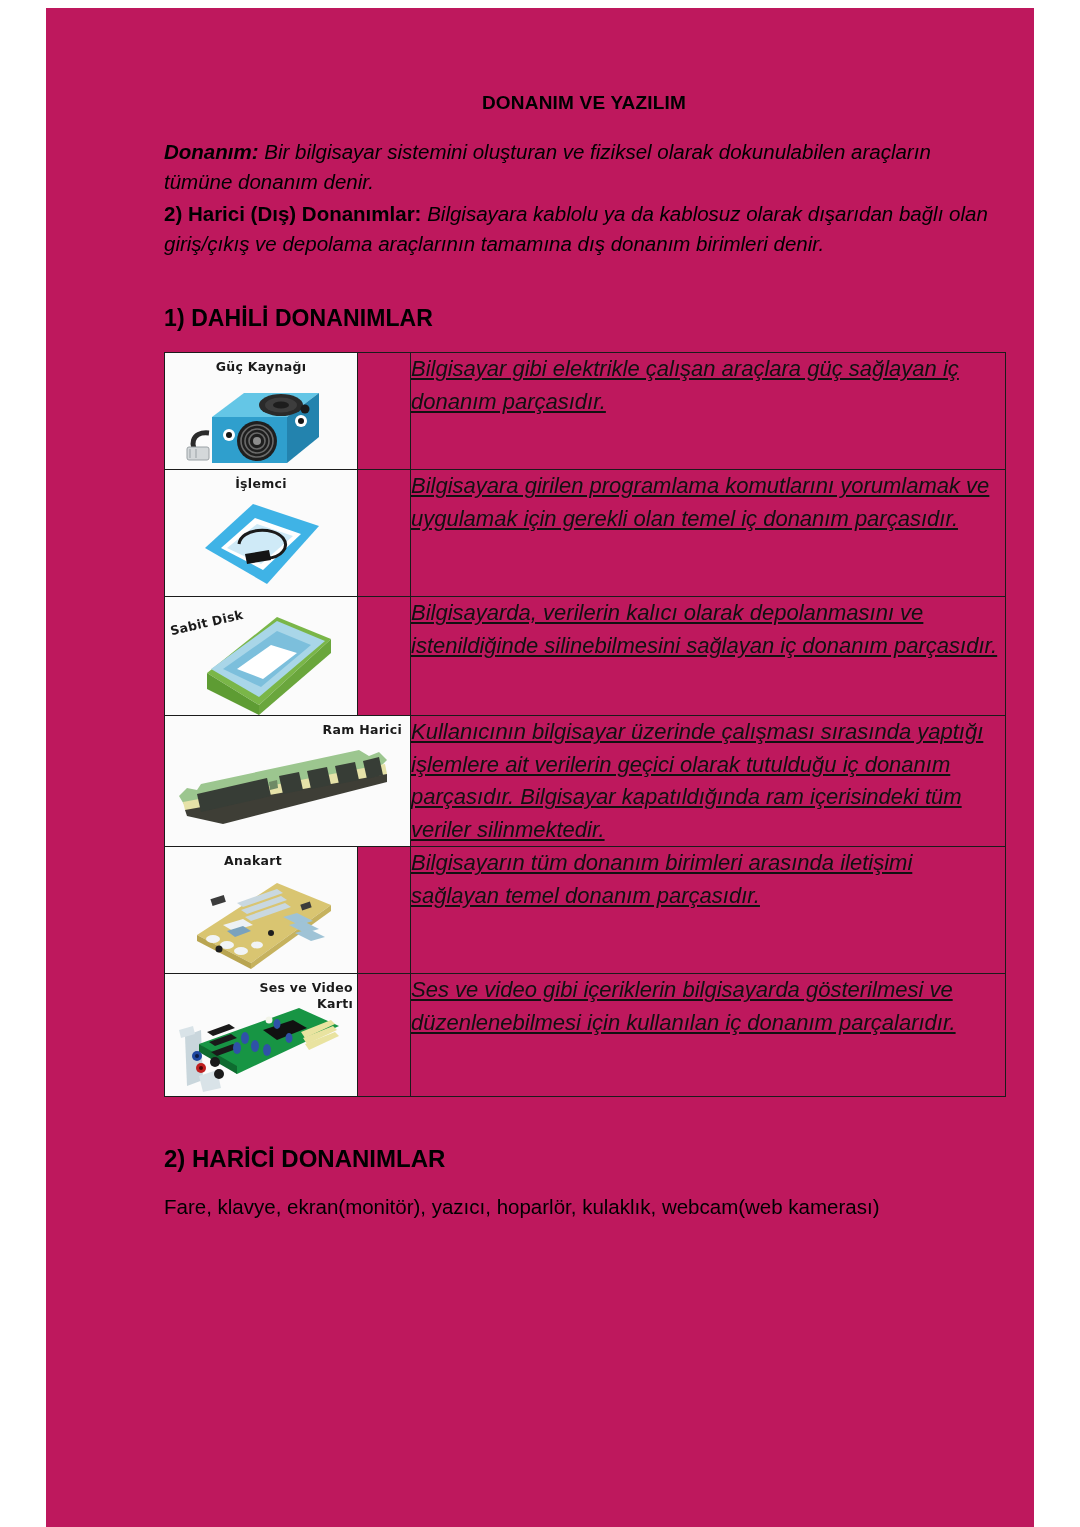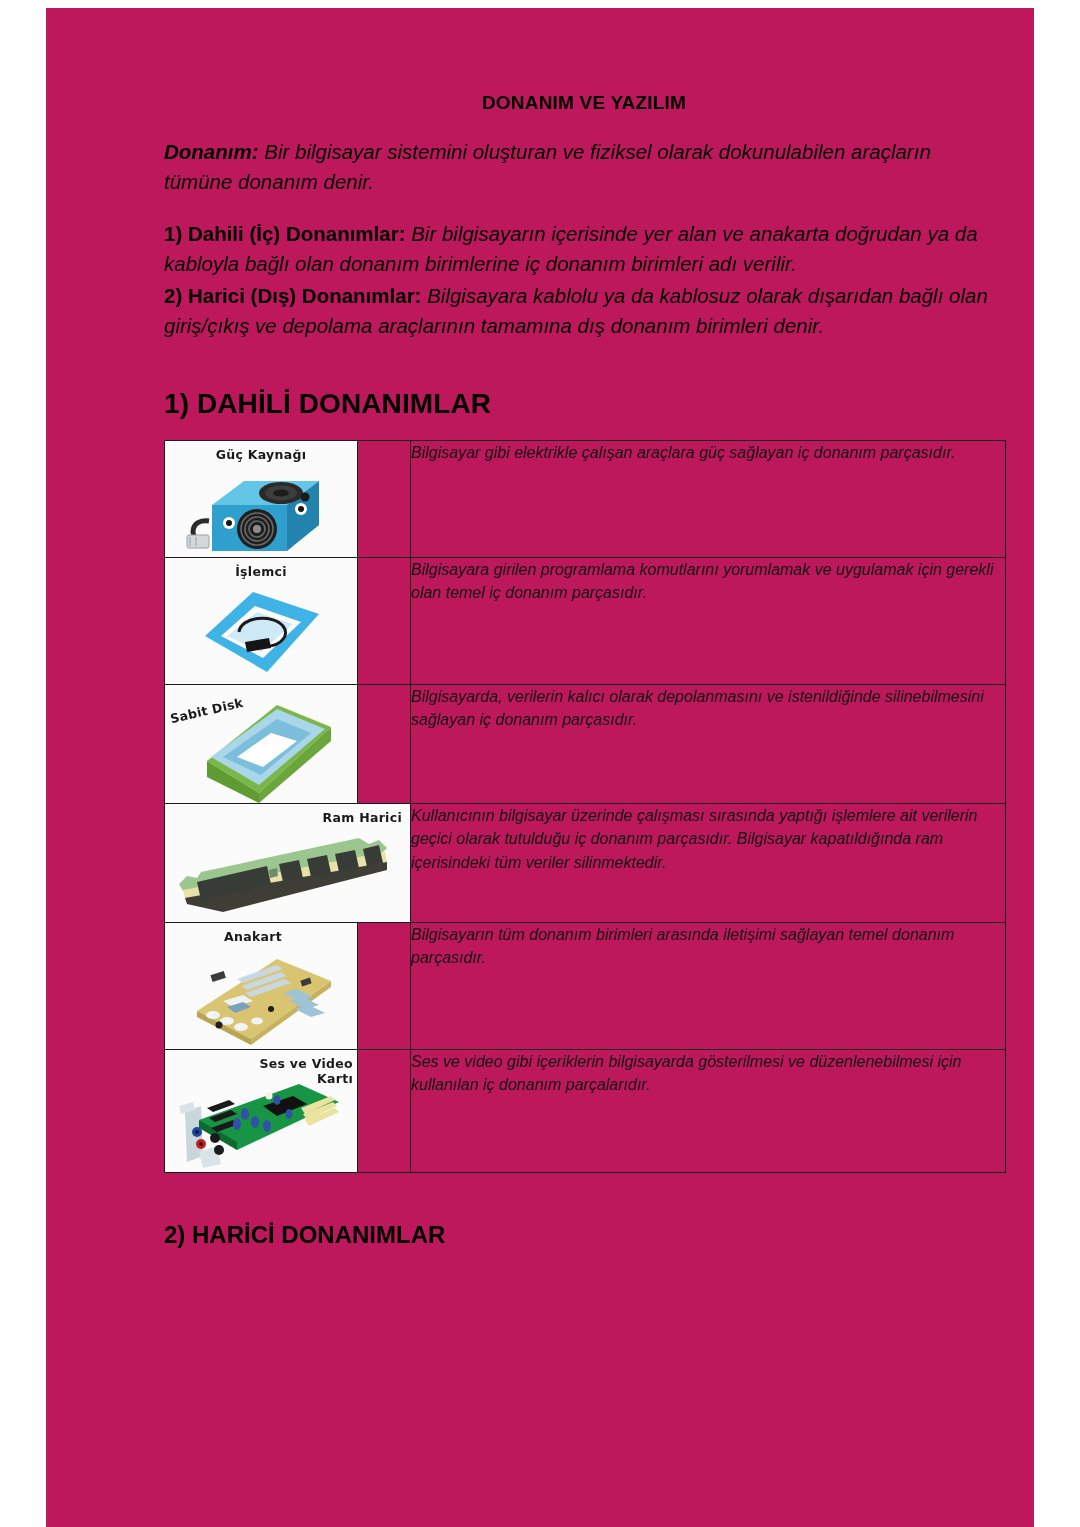--- a/index.html
+++ b/index.html
@@ -63,21 +63,21 @@
     line-height: 1.47;
     margin-top: 26px;
     font-style: normal;
   }
 
   .para-tight {
     margin-top: 2px;
   }
 
   .section-head {
-    font-size: 28px;
+    font-size: 23px;
     font-weight: bold;
     margin-top: 46px;
     margin-bottom: 0;
     letter-spacing: 0.1px;
   }
 
   
   table.hw-table {
     border-collapse: collapse;
     width: 838px;
@@ -101,24 +101,25 @@
     width: 594px;
     padding: 11px 14px 8px 12px;
   }
   td.col-img-wide {
     width: 244px;
     position: relative;
     background: #fbfbfb;
   }
 
   .desc-text {
-    font-size: 16px;
+    font-size: 22px;
     font-style: italic;
     line-height: 1.48;
     color: #111;
+    text-decoration: underline;
   }
 
   .cell-label {
     position: absolute;
     font-size: 12.5px;
     font-weight: bold;
     font-family: "DejaVu Sans", sans-serif;
     color: #1a1a1a;
     letter-spacing: 0.3px;
     white-space: pre-line;
@@ -160,21 +161,20 @@
 <body>
 
 <div class="page">
   <div class="content">
 
     <h1 class="doc-title">DONANIM VE YAZILIM</h1>
 
     <p class="para italic"><span class="lead">Donanım:</span><span> Bir bilgisayar sistemini oluşturan ve fiziksel olarak dokunulabilen araçların tümüne donanım denir.</span></p>
 
 
-    <p class="para italic"><span class="lead-upright">1) Dahili (İç) Donanımlar:</span><span> Bir bilgisayarın içerisinde yer alan ve anakarta doğrudan ya da kabloyla bağlı olan donanım birimlerine iç donanım birimleri adı verilir.</span></p>
 
     <p class="para italic para-tight"><span class="lead-upright">2) Harici (Dış) Donanımlar:</span><span> Bilgisayara kablolu ya da kablosuz olarak dışarıdan bağlı olan giriş/çıkış ve depolama araçlarının tamamına dış donanım birimleri denir.</span></p>
 
     <h2 class="section-head">1) DAHİLİ DONANIMLAR</h2>
 
     <table class="hw-table">
       <tbody>
 
         <tr class="r-psu">
           <td class="col-img">
@@ -356,15 +356,16 @@
           <td class="col-gap"></td>
           <td class="col-desc">
             <div class="desc-text">Ses ve video gibi içeriklerin bilgisayarda gösterilmesi ve düzenlenebilmesi için kullanılan iç donanım parçalarıdır.</div>
           </td>
         </tr>
 
       </tbody>
     </table>
 
     <h2 class="ext-head">2) HARİCİ DONANIMLAR</h2>
+    <p class="ext-list">Fare, klavye, ekran(monitör), yazıcı, hoparlör, kulaklık, webcam(web kamerası)</p>
 
   </div>
 </div>
 
 </body></html>

